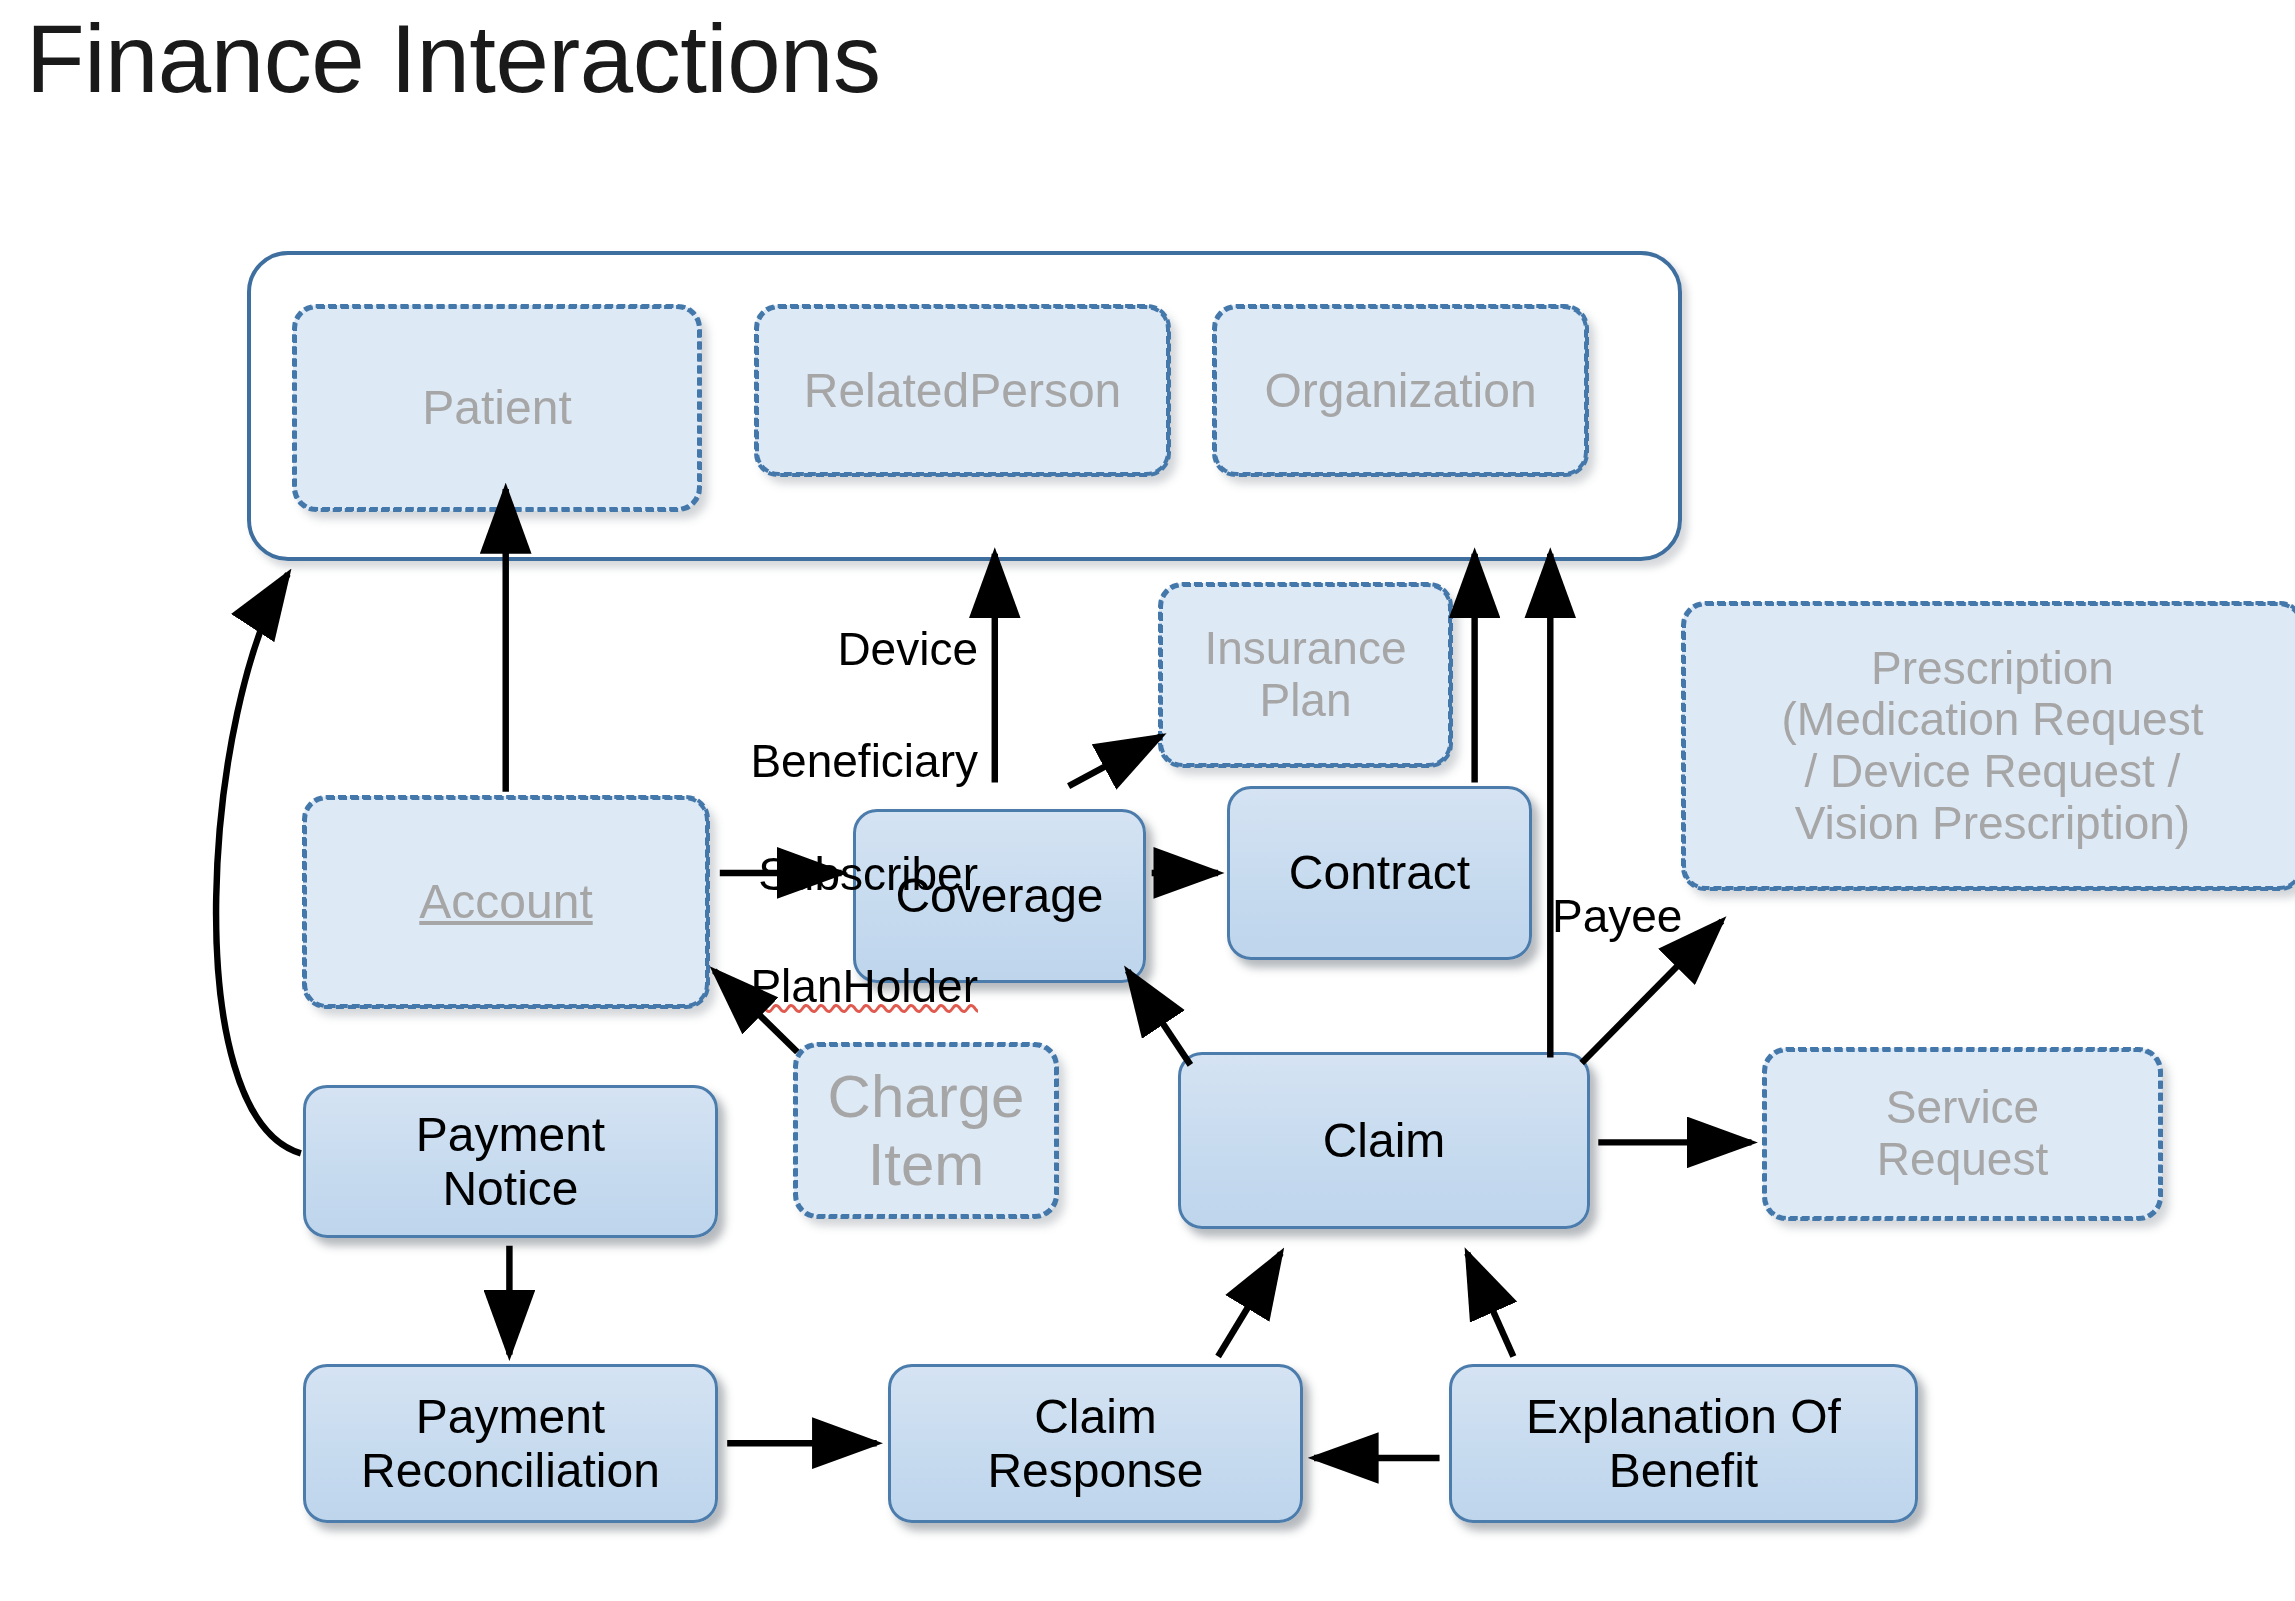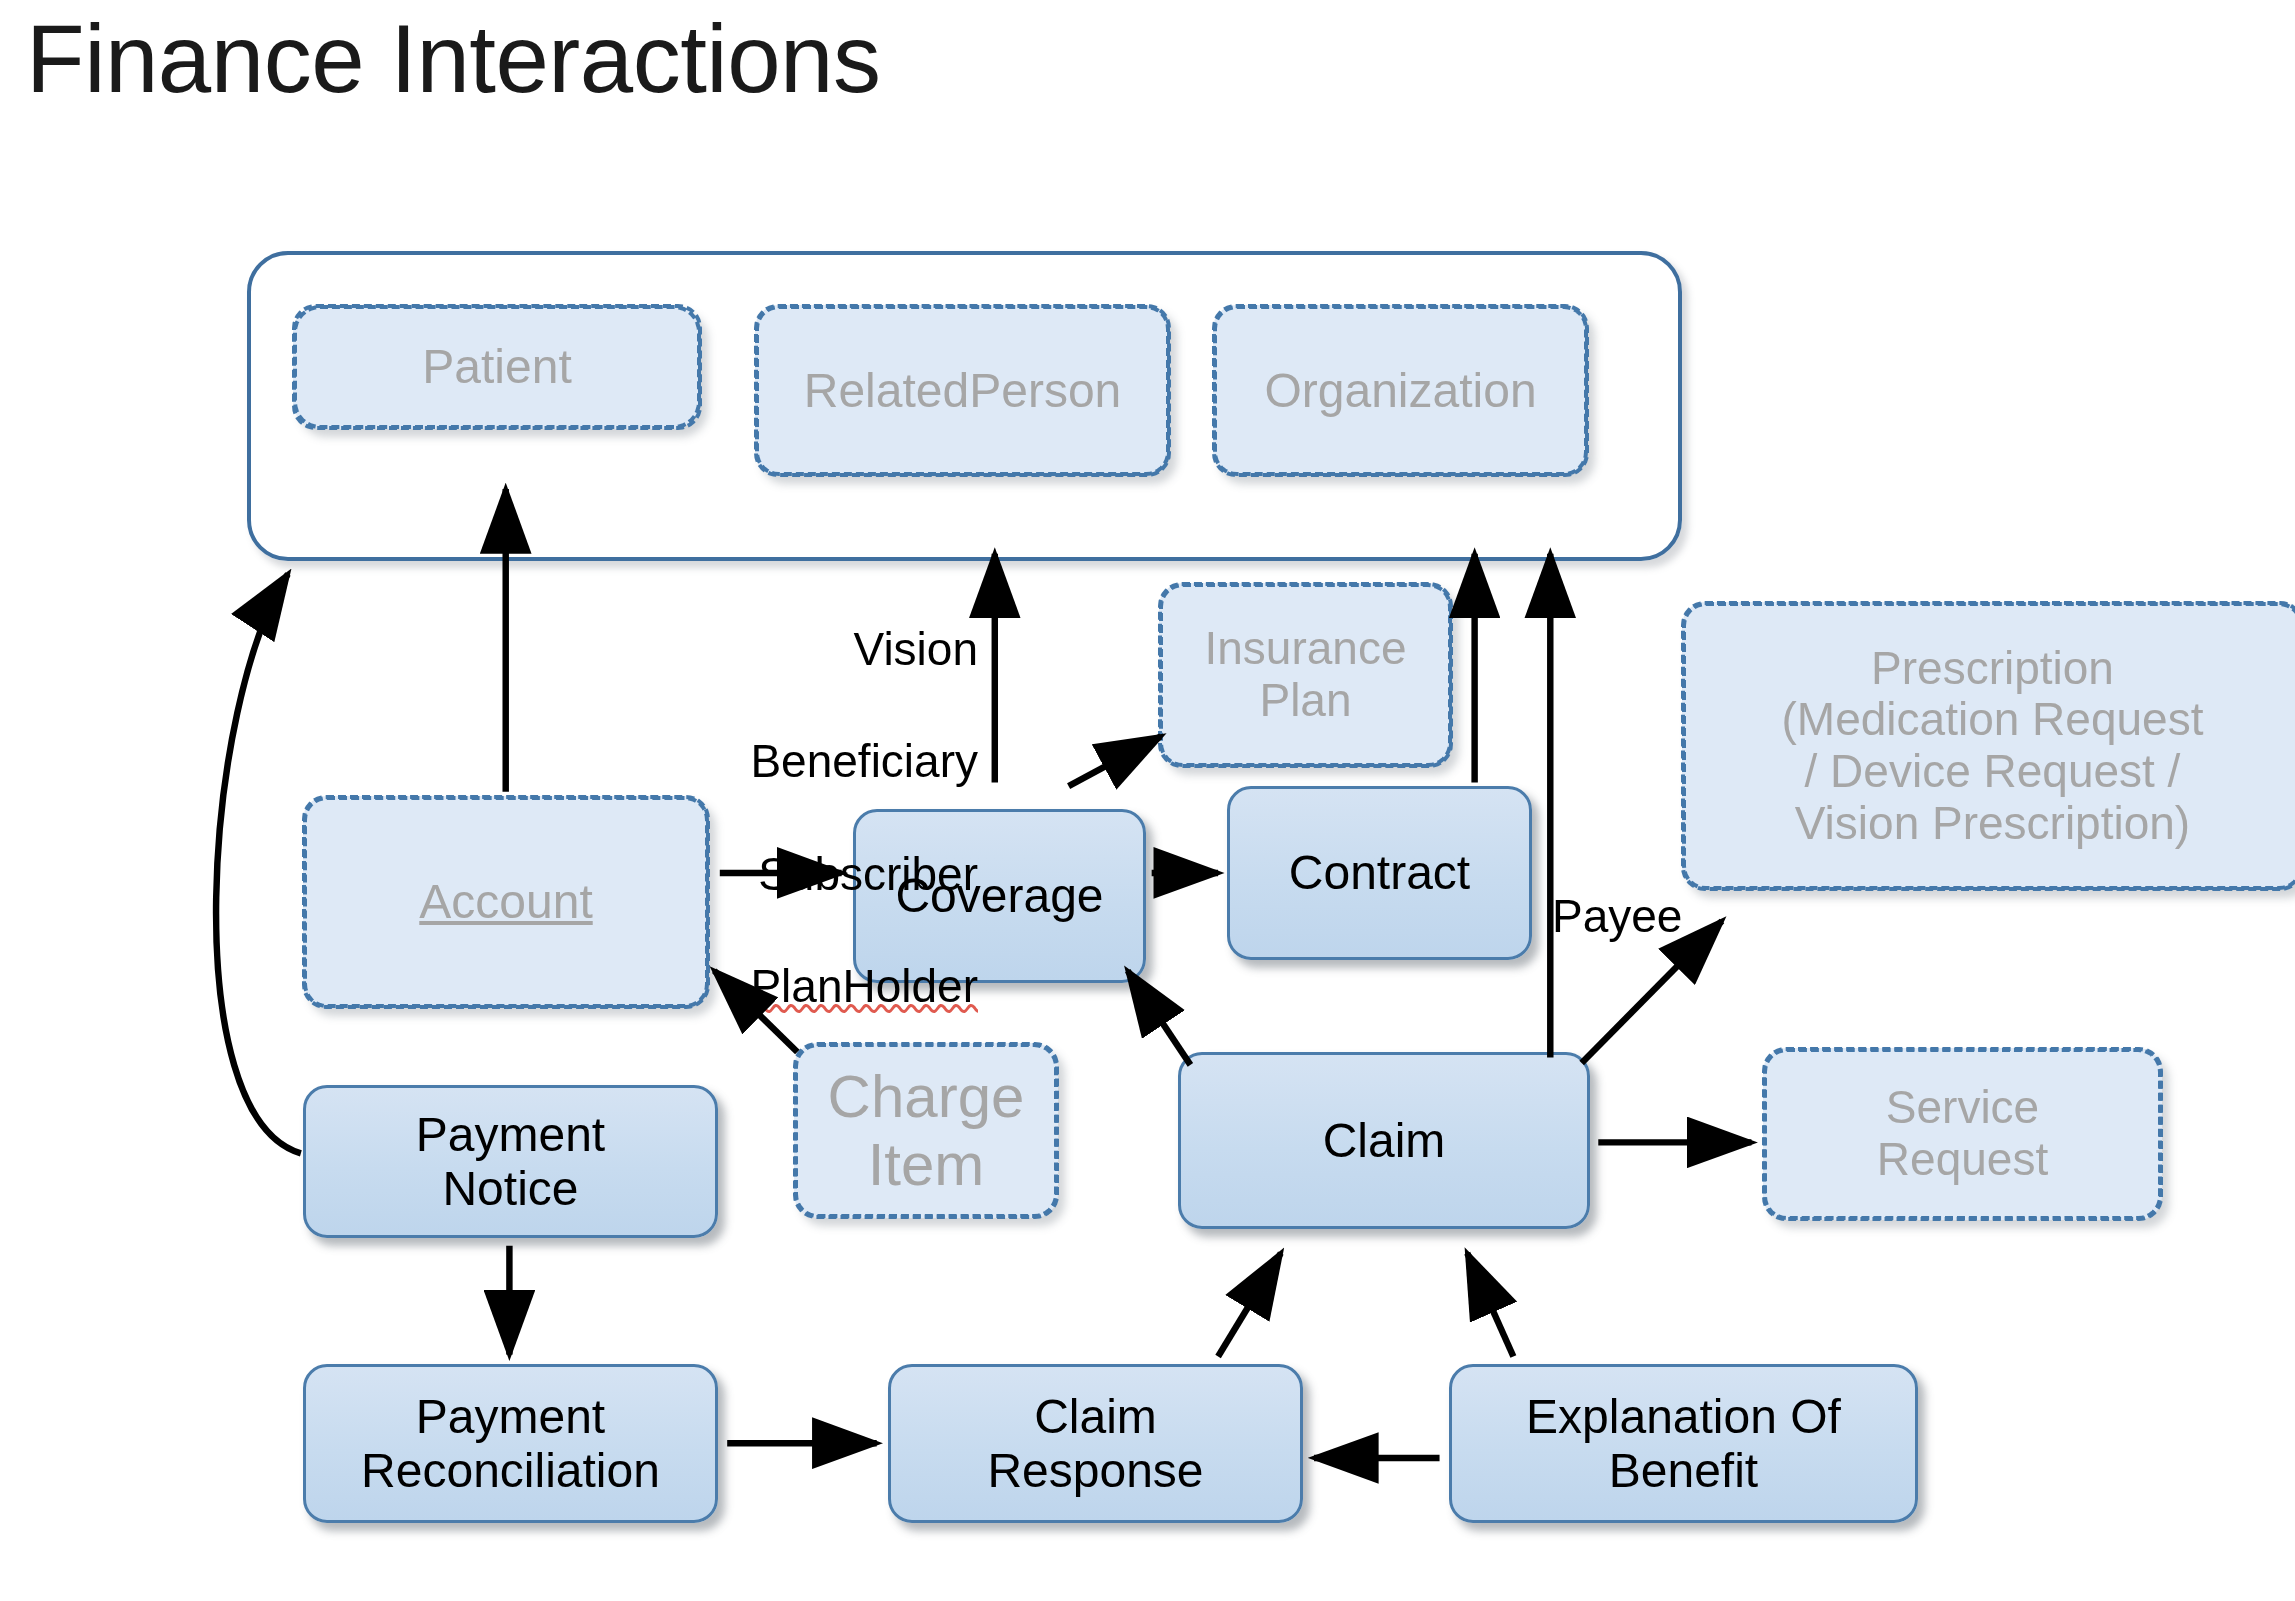--- a/index.html
+++ b/index.html
@@ -61,21 +61,21 @@
 </style>
 </head>
 <body>
 
 <div id="stage">
 
   <div id="title">Finance Interactions</div>
 
   <div id="group-actors" style="left:247px;top:251px;width:1427px;height:302px;"></div>
 
-  <div class="node ghost" style="left:293px;top:305px;width:408px;height:124px;border-radius:27px;">Patient</div>
+  <div class="node ghost" style="left:293px;top:305px;width:408px;height:206px;">Patient</div>
 
   <div class="node ghost" style="left:755px;top:305px;width:415px;height:171px;">RelatedPerson</div>
 
   <div class="node ghost" style="left:1213px;top:305px;width:375px;height:171px;">Organization</div>
 
   <div class="node ghost" style="left:303px;top:796px;width:406px;height:212px;text-decoration:underline;">Account</div>
 
   <div class="node solid" style="left:853px;top:786px;width:293px;height:174px;margin-top:23px;">Coverage</div>
 
   <div class="node ghost" style="left:1150px;top:583px;width:293px;height:184px;font-size:46px;margin-left:9px;">Insurance
@@ -102,21 +102,21 @@
   <div class="node solid" style="left:303px;top:1364px;width:415px;height:159px;">Payment
 Reconciliation</div>
 
   <div class="node solid" style="left:888px;top:1364px;width:415px;height:159px;">Claim
 Response</div>
 
   <div class="node solid" style="left:1449px;top:1364px;width:469px;height:159px;">Explanation Of
 Benefit</div>
 
   <div class="edge-label" style="left:701px;top:565px;width:277px;text-align:right;">
-    <span>Vision</span><br>
+    <span>Device</span><br>
     <span>Beneficiary</span><br>
     <span>Subscriber</span><br>
     <span class="spell">PlanHolder</span>
   </div>
 
   <div class="edge-label" style="left:1552px;top:888px;text-align:left;">Payee</div>
 
   <svg id="wires" viewBox="0 0 2487 1735" xmlns="http://www.w3.org/2000/svg">
     <defs>
       <marker id="ah" markerWidth="11" markerHeight="8" refX="10" refY="4" orient="auto" markerUnits="strokeWidth">

